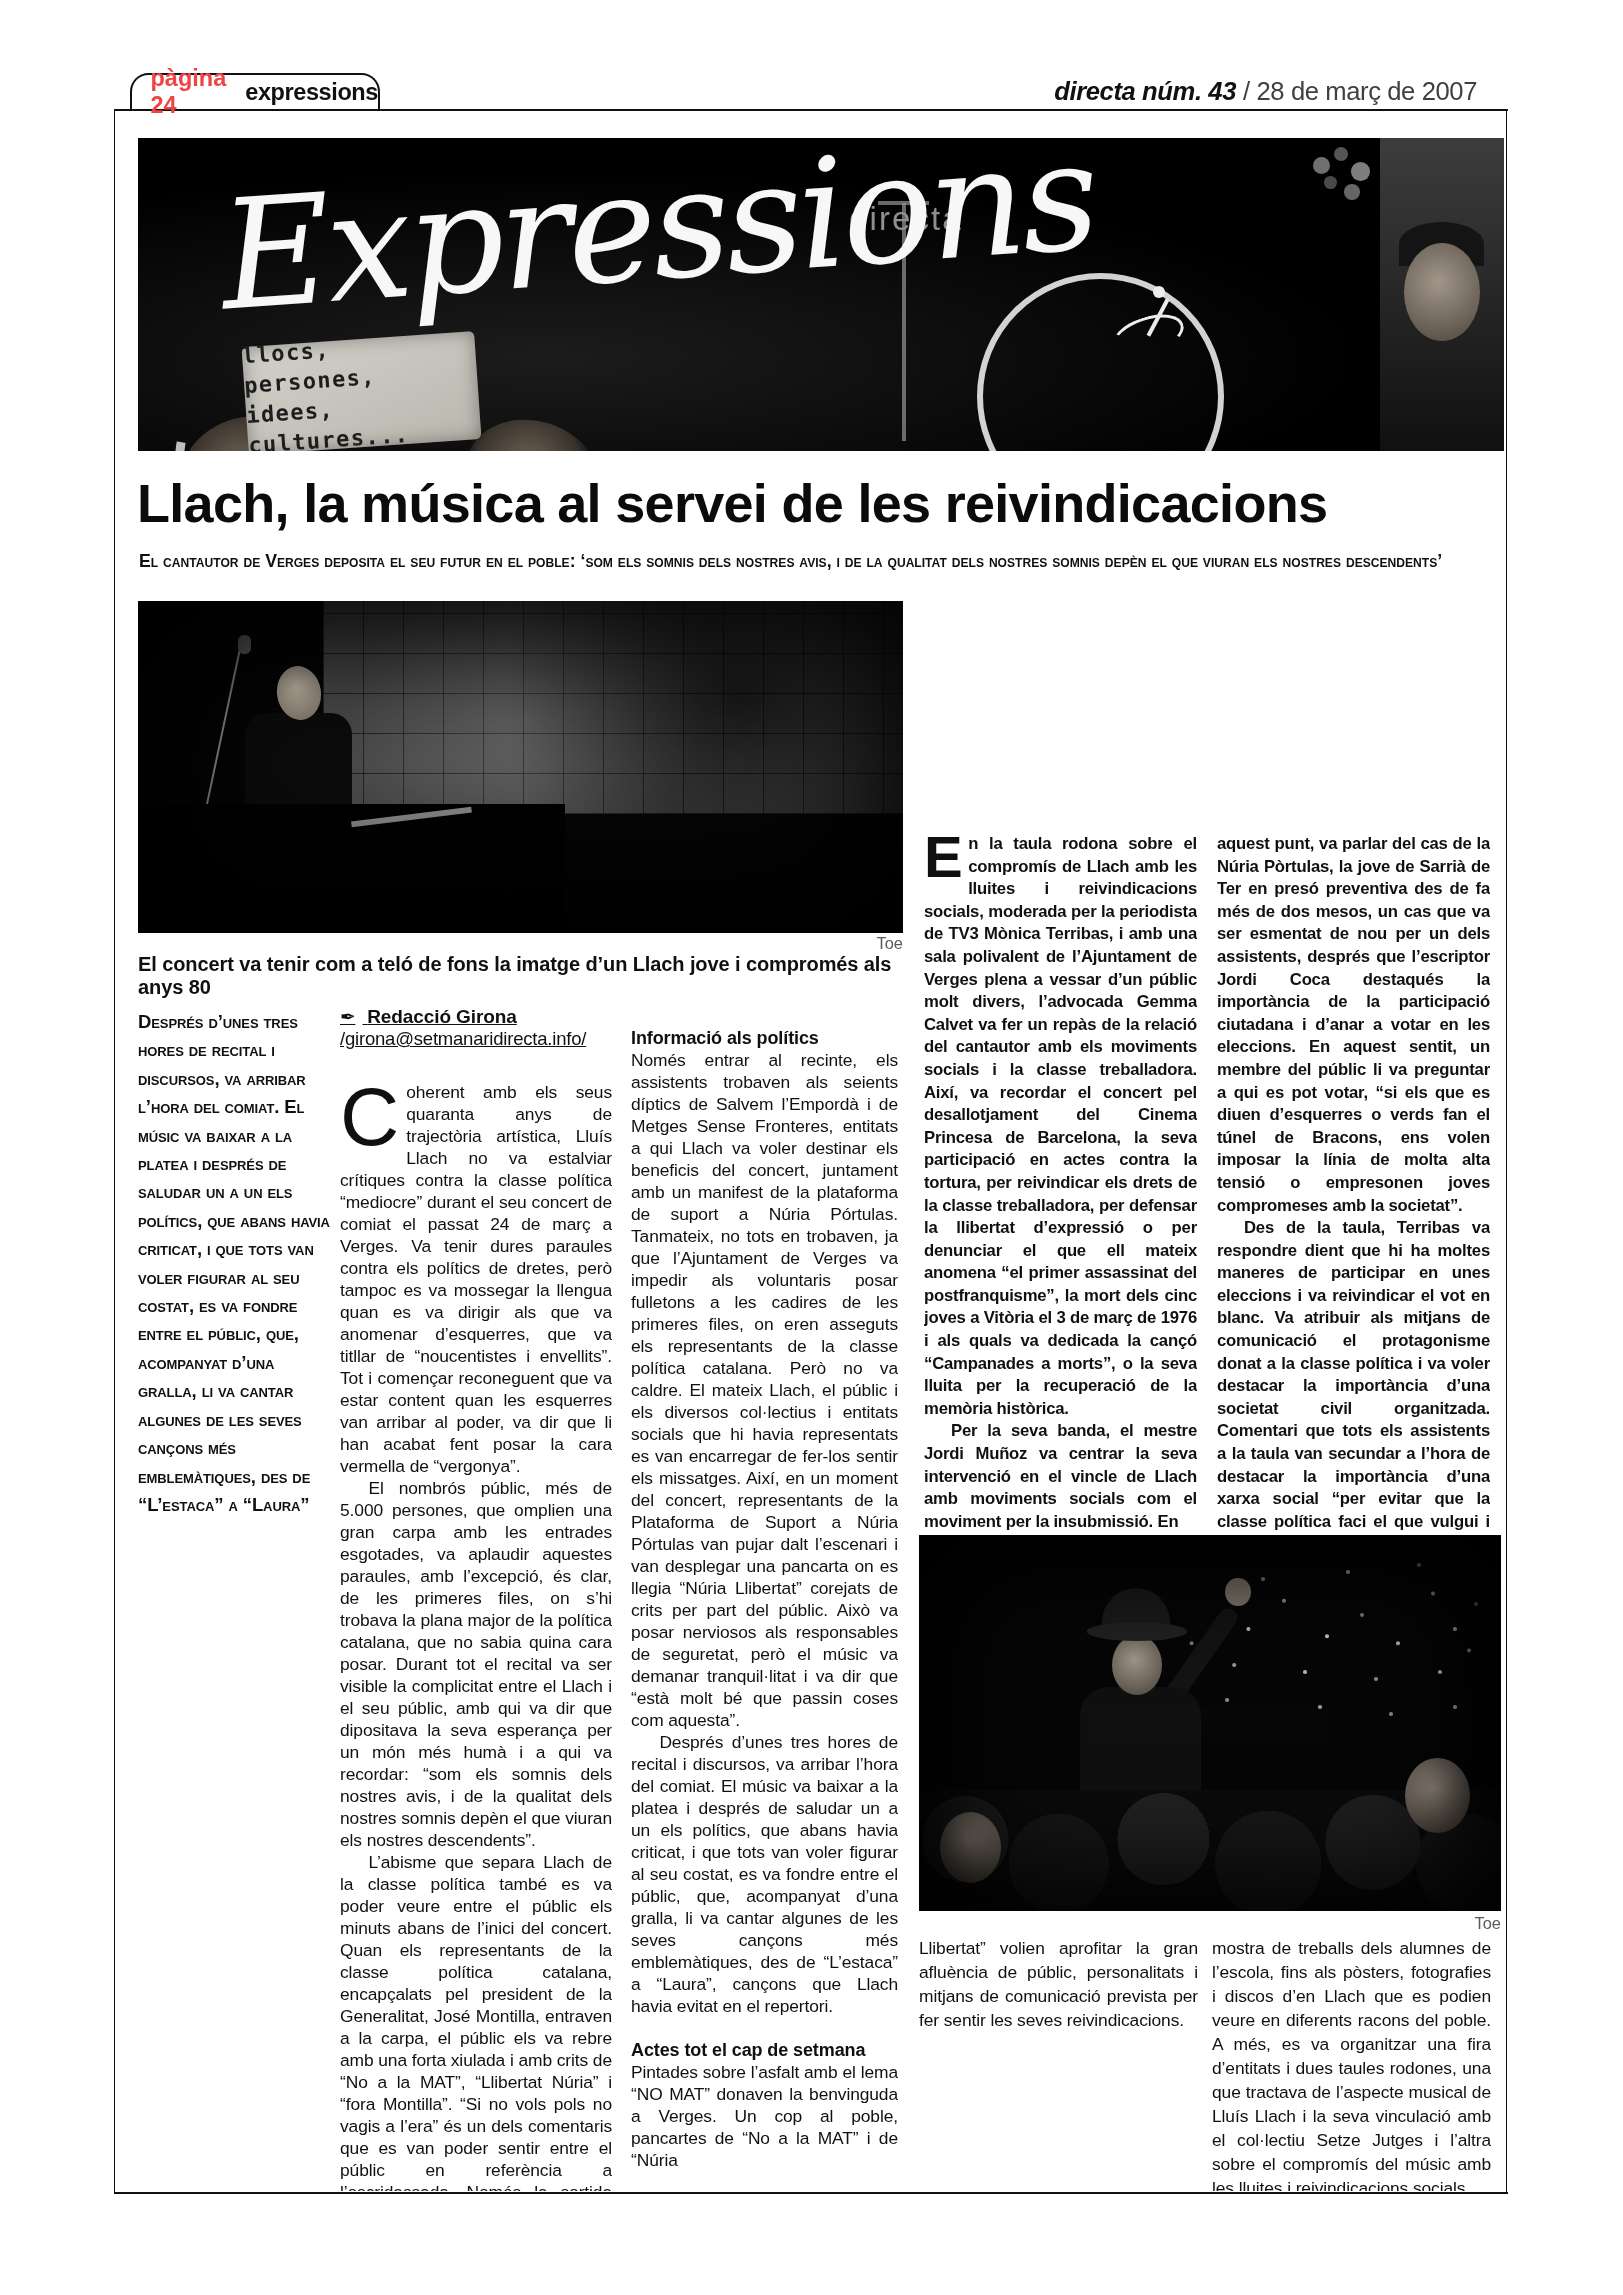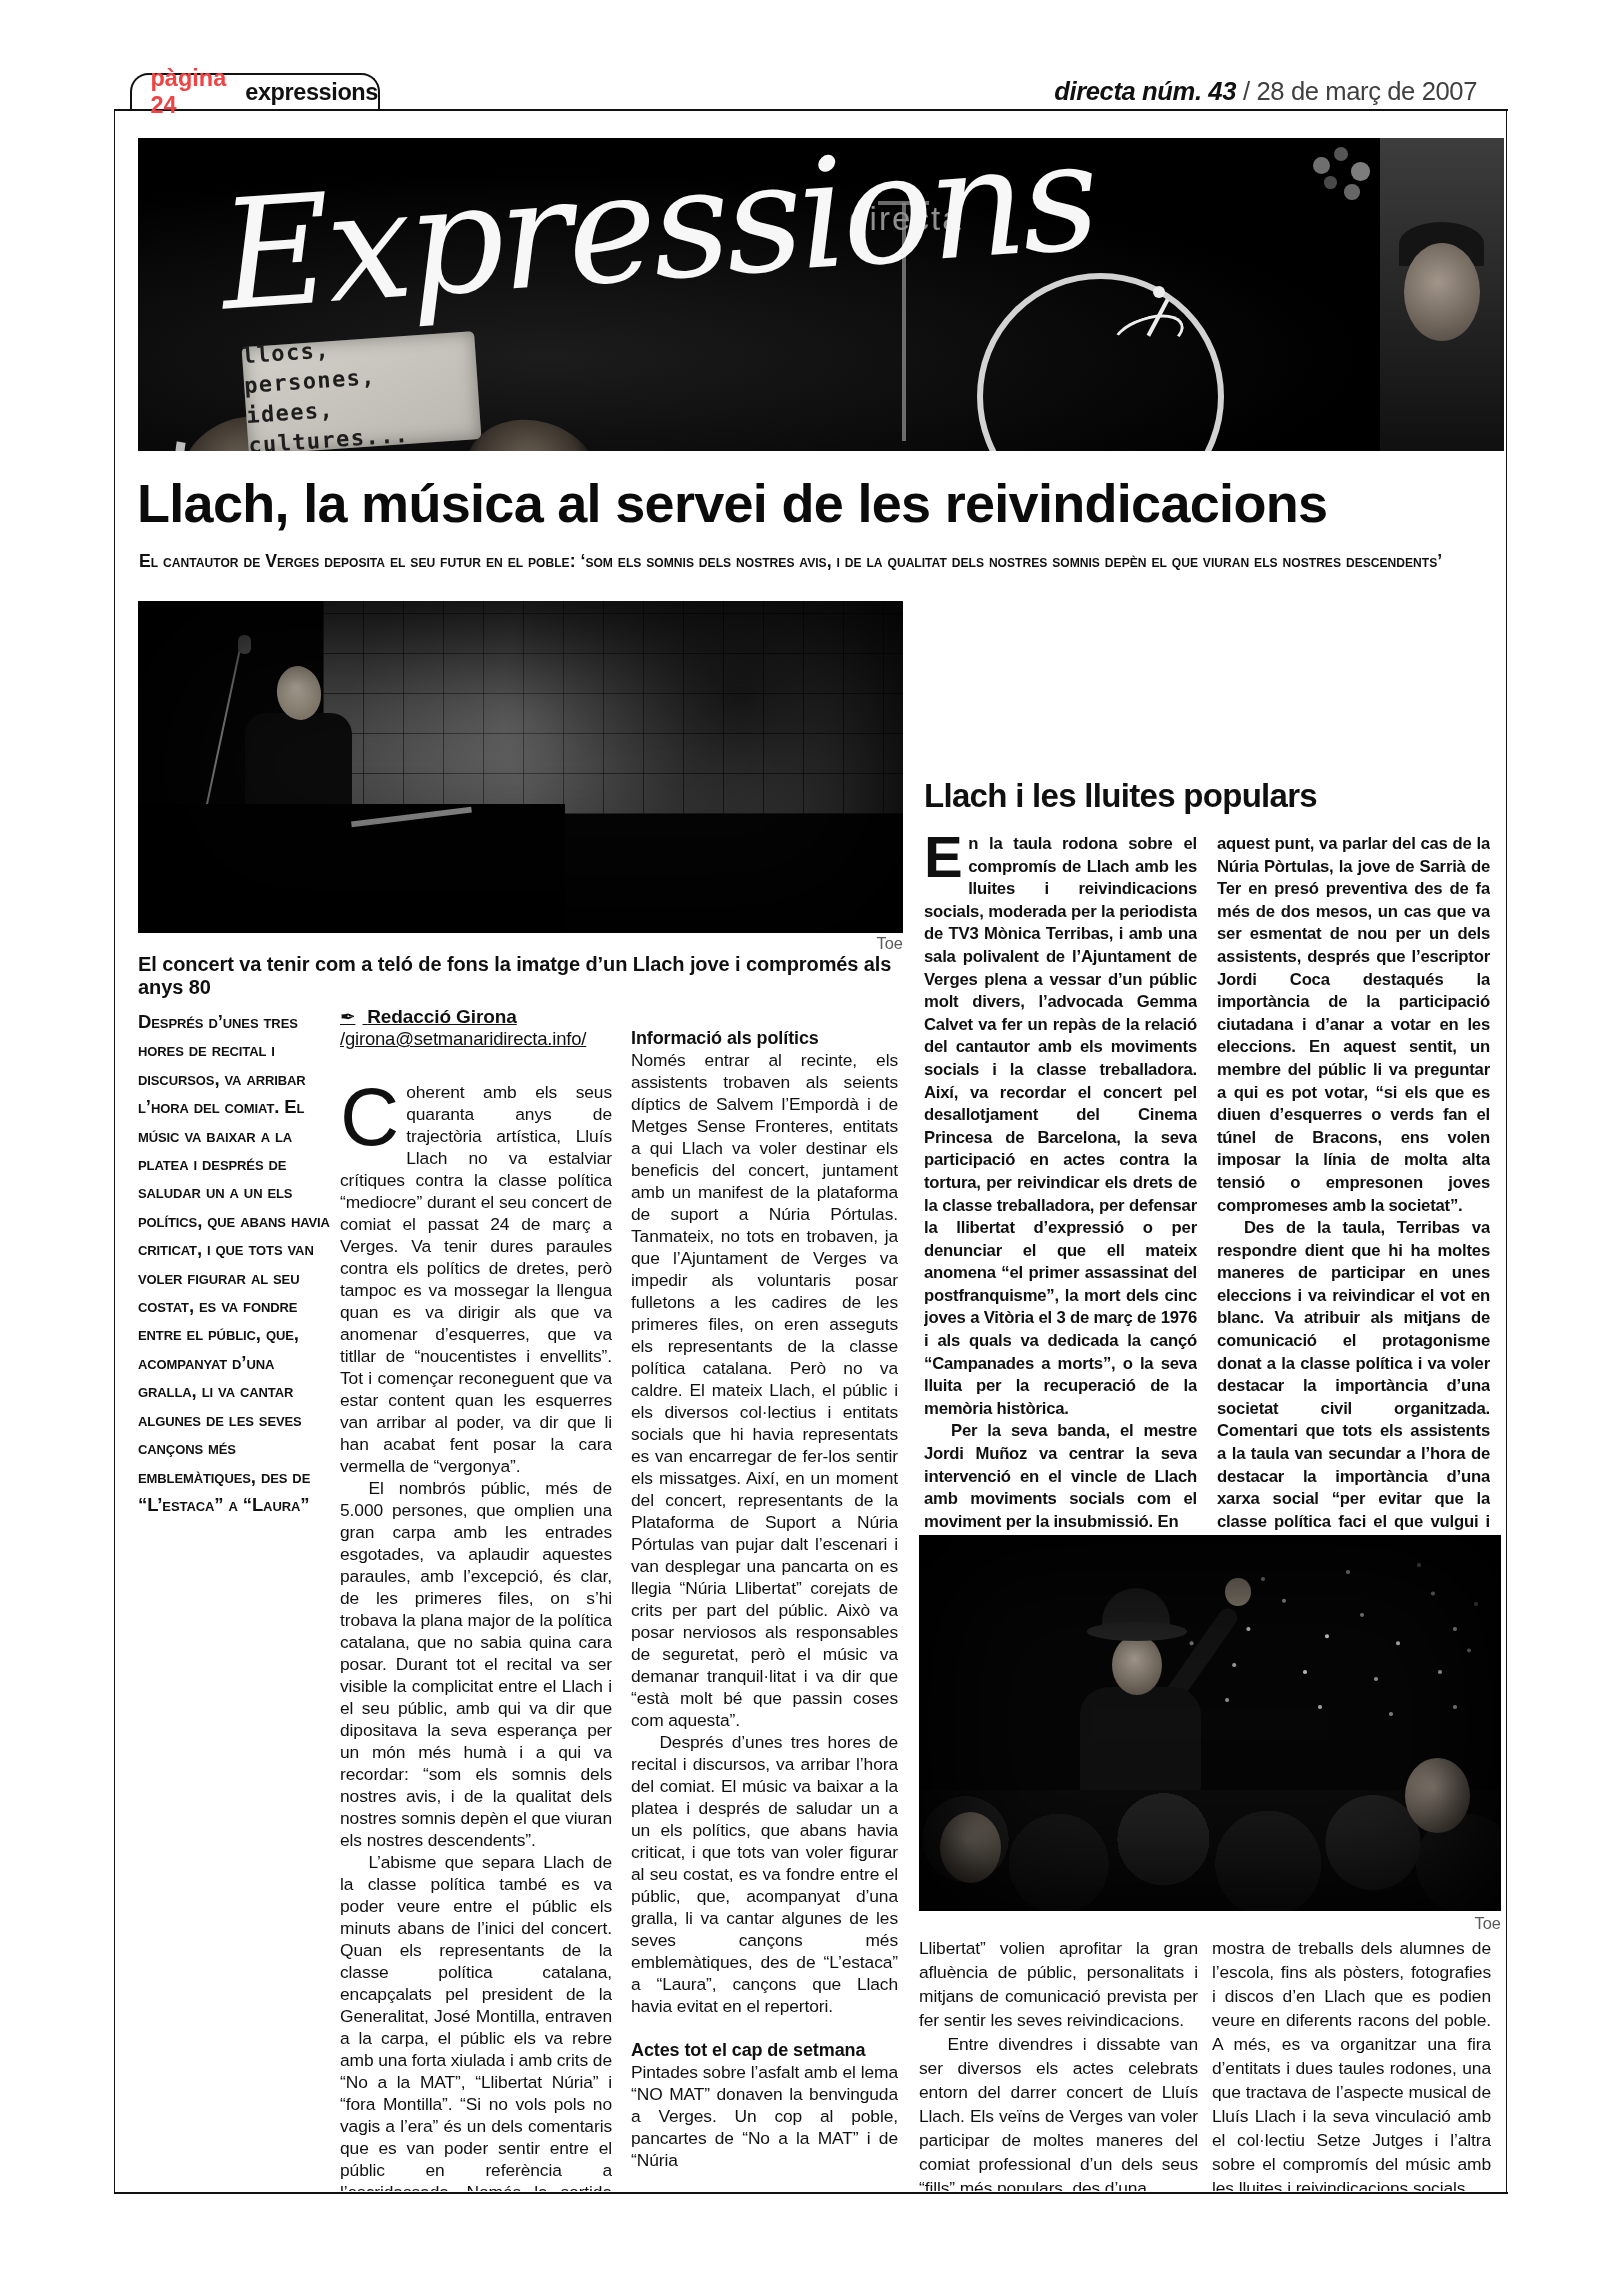--- a/index.html
+++ b/index.html
@@ -204,21 +204,20 @@
   </div>
 
   <div class="bodycol" style="left:631px;width:267px;">
     <h3>Informació als polítics</h3>
     <p>Només entrar al recinte, els assistents trobaven als seients díptics de Salvem l’Empordà i de Metges Sense Fronteres, entitats a qui Llach va voler destinar els beneficis del concert, juntament amb un manifest de la plataforma de suport a Núria Pórtulas. Tanmateix, no tots en trobaven, ja que l’Ajuntament de Verges va impedir als voluntaris posar fulletons a les cadires de les primeres files, on eren asseguts els representants de la classe política catalana. Però no va caldre. El mateix Llach, el públic i els diversos col·lectius i entitats socials que hi havia representats es van encarregar de fer-los sentir els missatges. Així, en un moment del concert, representants de la Plataforma de Suport a Núria Pórtulas van pujar dalt l’escenari i van desplegar una pancarta on es llegia “Núria Llibertat” corejats de crits per part del públic. Això va posar nerviosos als responsables de seguretat, però el músic va demanar tranquil·litat i va dir que “està molt bé que passin coses com aquesta”.</p>
     <p class="ind">Després d’unes tres hores de recital i discursos, va arribar l’hora del comiat. El músic va baixar a la platea i després de saludar un a un els polítics, que abans havia criticat, i que tots van voler figurar al seu costat, es va fondre entre el públic, que, acompanyat d’una gralla, li va cantar algunes de les seves cançons més emblemàtiques, des de “L’estaca” a “Laura”, cançons que Llach havia evitat en el repertori.</p>
     <h3>Actes tot el cap de setmana</h3>
     <p>Pintades sobre l’asfalt amb el lema “NO MAT” donaven la benvinguda a Verges. Un cop al poble, pancartes de “No a la MAT” i de “Núria</p>
   </div>
 
-  <h2 id="sb-title" style="margin:0;">Llach i les lluites populars</h2>
   <div class="sbcol" style="left:924px;">
     <p><span class="dropcapE">E</span><span>n la taula rodona sobre el compromís de Llach amb les lluites i reivindicacions socials, moderada per la periodista de TV3 Mònica Terribas, i amb una sala polivalent de l’Ajuntament de Verges plena a vessar d’un públic molt divers, l’advocada Gemma Calvet va fer un repàs de la relació del cantautor amb els moviments socials i la classe treballadora. Així, va recordar el concert pel desallotjament del Cinema Princesa de Barcelona, la seva participació en actes contra la tortura, per reivindicar els drets de la classe treballadora, per defensar la llibertat d’expressió o per denunciar el que ell mateix anomena “el primer assassinat del postfranquisme”, la mort dels cinc joves a Vitòria el 3 de març de 1976 i als quals va dedicada la cançó “Campanades a morts”, o la seva lluita per la recuperació de la memòria històrica.</span></p>
     <p class="ind">Per la seva banda, el mestre Jordi Muñoz va centrar la seva intervenció en el vincle de Llach amb moviments socials com el moviment per la insubmissió. En</p>
   </div>
   <div class="sbcol" style="left:1217px;">
     <p>aquest punt, va parlar del cas de la Núria Pòrtulas, la jove de Sarrià de Ter en presó preventiva des de fa més de dos mesos, un cas que va ser esmentat de nou per un dels assistents, després que l’escriptor Jordi Coca destaqués la importància de la participació ciutadana i d’anar a votar en les eleccions. En aquest sentit, un membre del públic li va preguntar a qui es pot votar, “si els que es diuen d’esquerres o verds fan el túnel de Bracons, ens volen imposar la línia de molta alta tensió o empresonen joves compromeses amb la societat”.</p>
     <p class="ind">Des de la taula, Terribas va respondre dient que hi ha moltes maneres de participar en unes eleccions i va reivindicar el vot en blanc. Va atribuir als mitjans de comunicació el protagonisme donat a la classe política i va voler destacar la importància d’una societat civil organitzada. Comentari que tots els assistents a la taula van secundar a l’hora de destacar la importància d’una xarxa social “per evitar que la classe política faci el que vulgui i s’acabi sortint sempre amb la seva”.</p>
   </div>
 
   <div id="photo2">
@@ -231,20 +230,19 @@
     <div class="hatbrim"></div>
     <div class="crowd"></div>
     <div class="faceL"></div>
     <div class="faceR"></div>
     <div class="shade"></div>
   </div>
   <div class="credit" style="left:919px;top:1914px;width:582px;">Toe</div>
 
   <div class="botcol" style="left:919px;">
     <p>Llibertat” volien aprofitar la gran afluència de públic, personalitats i mitjans de comunicació prevista per fer sentir les seves reivindicacions.</p>
-    <p class="ind">Entre divendres i dissabte van ser diversos els actes celebrats entorn del darrer concert de Lluís Llach. Els veïns de Verges van voler participar de moltes maneres del comiat professional d’un dels seus “fills” més populars, des d’una</p>
   </div>
   <div class="botcol" style="left:1212px;">
     <p>mostra de treballs dels alumnes de l’escola, fins als pòsters, fotografies i discos d’en Llach que es podien veure en diferents racons del poble. A més, es va organitzar una fira d’entitats i dues taules rodones, una que tractava de l’aspecte musical de Lluís Llach i la seva vinculació amb el col·lectiu Setze Jutges i l’altra sobre el compromís del músic amb les lluites i reivindicacions socials.</p>
   </div>
 
 </div>
 
 
 </body></html>

